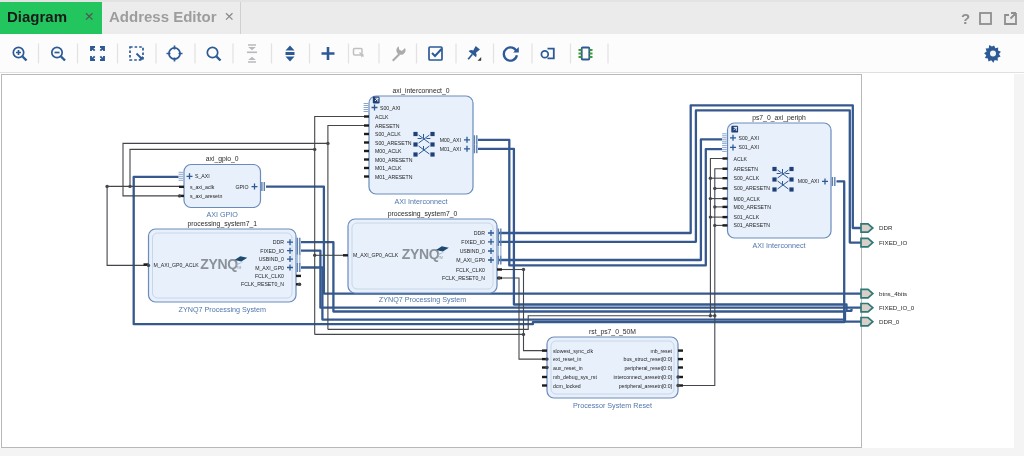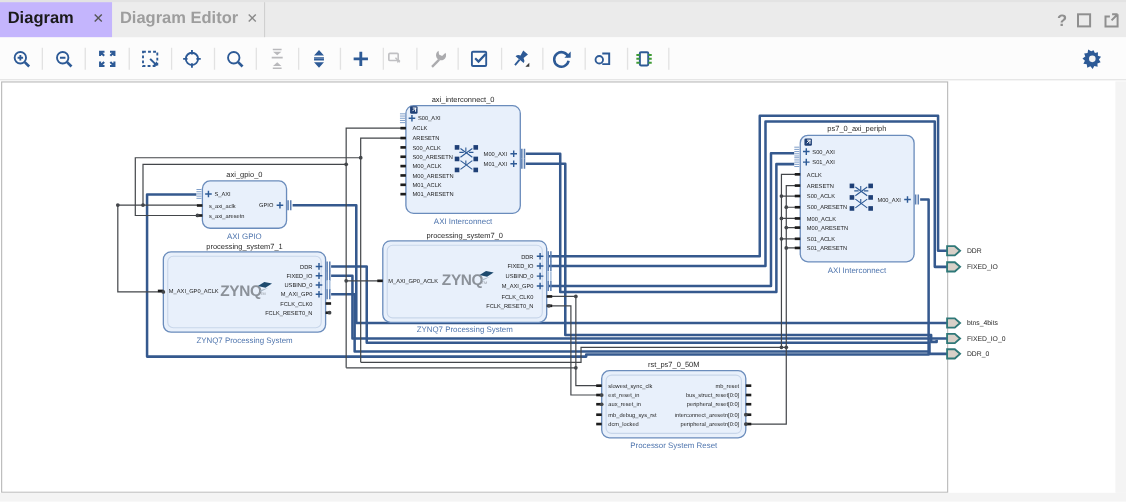--- a/index.html
+++ b/index.html
@@ -1,40 +1,40 @@
 <!DOCTYPE html>
 <html><head>
 <meta charset="utf-8">
 <style>
 html,body{margin:0;padding:0;width:1024px;height:456px;overflow:hidden;background:#fff;
   font-family:"Liberation Sans",sans-serif;}
 #tabs{position:absolute;left:0;top:0;width:1024px;height:34px;background:#ebebeb;border-top:2.5px solid #e3e3e3;box-sizing:border-box;}
 .tab{position:absolute;top:0;height:31.5px;}
-#tab1{left:0;width:102px;background:#c4b5fd;}
+#tab1{left:0;width:102px;background:#22c55e;}
 #tab1 .lbl{position:absolute;left:7px;top:6px;font-size:15px;font-weight:bold;color:#1a1a1a;}
 #tab1 .x{position:absolute;left:84px;top:7px;font-size:12.5px;color:#555;}
 #tab2{left:102px;width:138px;background:#ececec;border-right:1px solid #d0d0d0;}
 #tab2 .lbl{position:absolute;left:7px;top:6px;font-size:15px;font-weight:bold;color:#9d9d9d;}
 #tab2 .x{position:absolute;left:122px;top:7px;font-size:12.5px;color:#8a8a8a;}
 #topicons{position:absolute;right:0px;top:7px;color:#8f8f8f;}
 #toolbar{position:absolute;left:0;top:34px;width:1024px;height:39px;background:#fcfcfc;border-bottom:1.5px solid #e0e0e0;box-sizing:border-box;}
 #canvas{position:absolute;left:1px;top:74px;width:861px;height:374px;background:#fff;border:1px solid #b8b8b8;box-sizing:border-box;}
 #cv{position:absolute;left:-1px;top:-1px;}
 #rstrip{position:absolute;left:1014px;top:74px;width:10px;height:374px;background:#f4f4f4;}
 #bstrip{position:absolute;left:0px;top:448px;width:1024px;height:8px;background:#f4f4f4;}
 </style>
 </head>
 <body>
 <div id="tabs">
   <div class="tab" id="tab1">
       <span class="lbl">Diagram</span>
       <span class="x">✕</span>
     </div>
   <div class="tab" id="tab2">
-      <span class="lbl">Diagram Editor</span>
+      <span class="lbl">Address Editor</span>
       <span class="x">✕</span>
     </div>
   <svg id="topicons" width="70" height="20" viewBox="0 0 70 20">
     <text x="7" y="15" font-size="15" font-weight="bold" fill="#8f8f8f">?</text>
     <rect x="26" y="4" width="11" height="11" fill="none" stroke="#8f8f8f" stroke-width="1.8"></rect>
     <path d="M57 4 L59 4 M62 7 L62 15 L51 15 L51 6 L55 6 M56.5 9.5 L62 4 M62 4 L58 4 M62 4 L62 8" fill="none" stroke="#8f8f8f" stroke-width="1.8"></path>
   </svg>
 </div>
 <div id="toolbar">
 <svg width="1024" height="38" viewBox="0 0.5 1024 38">

